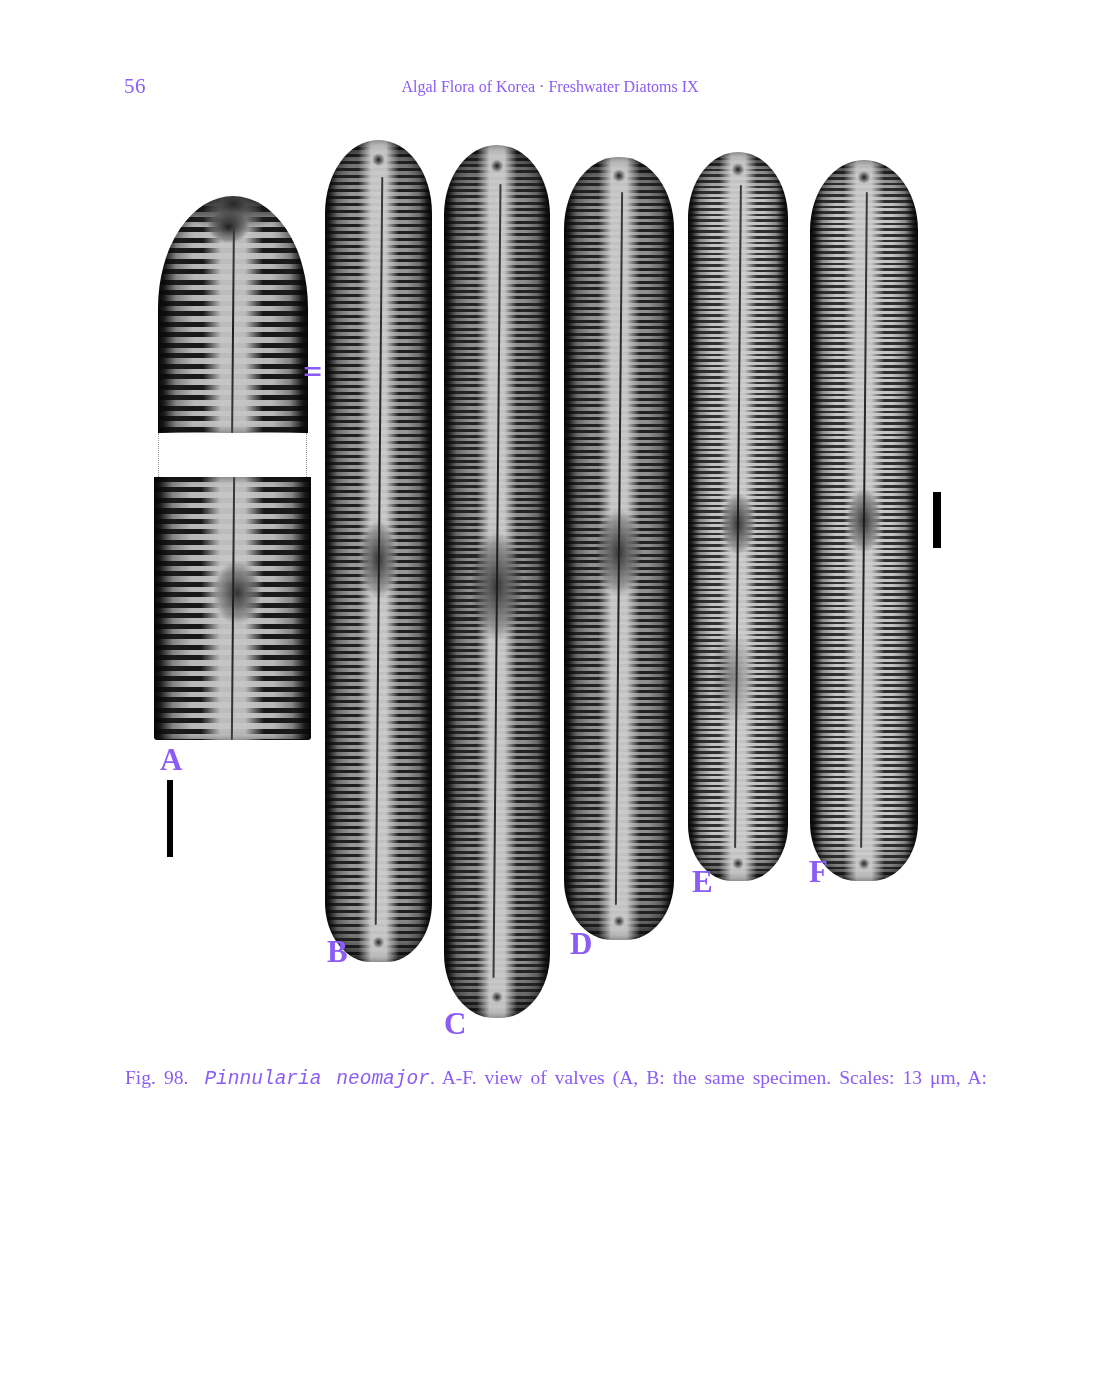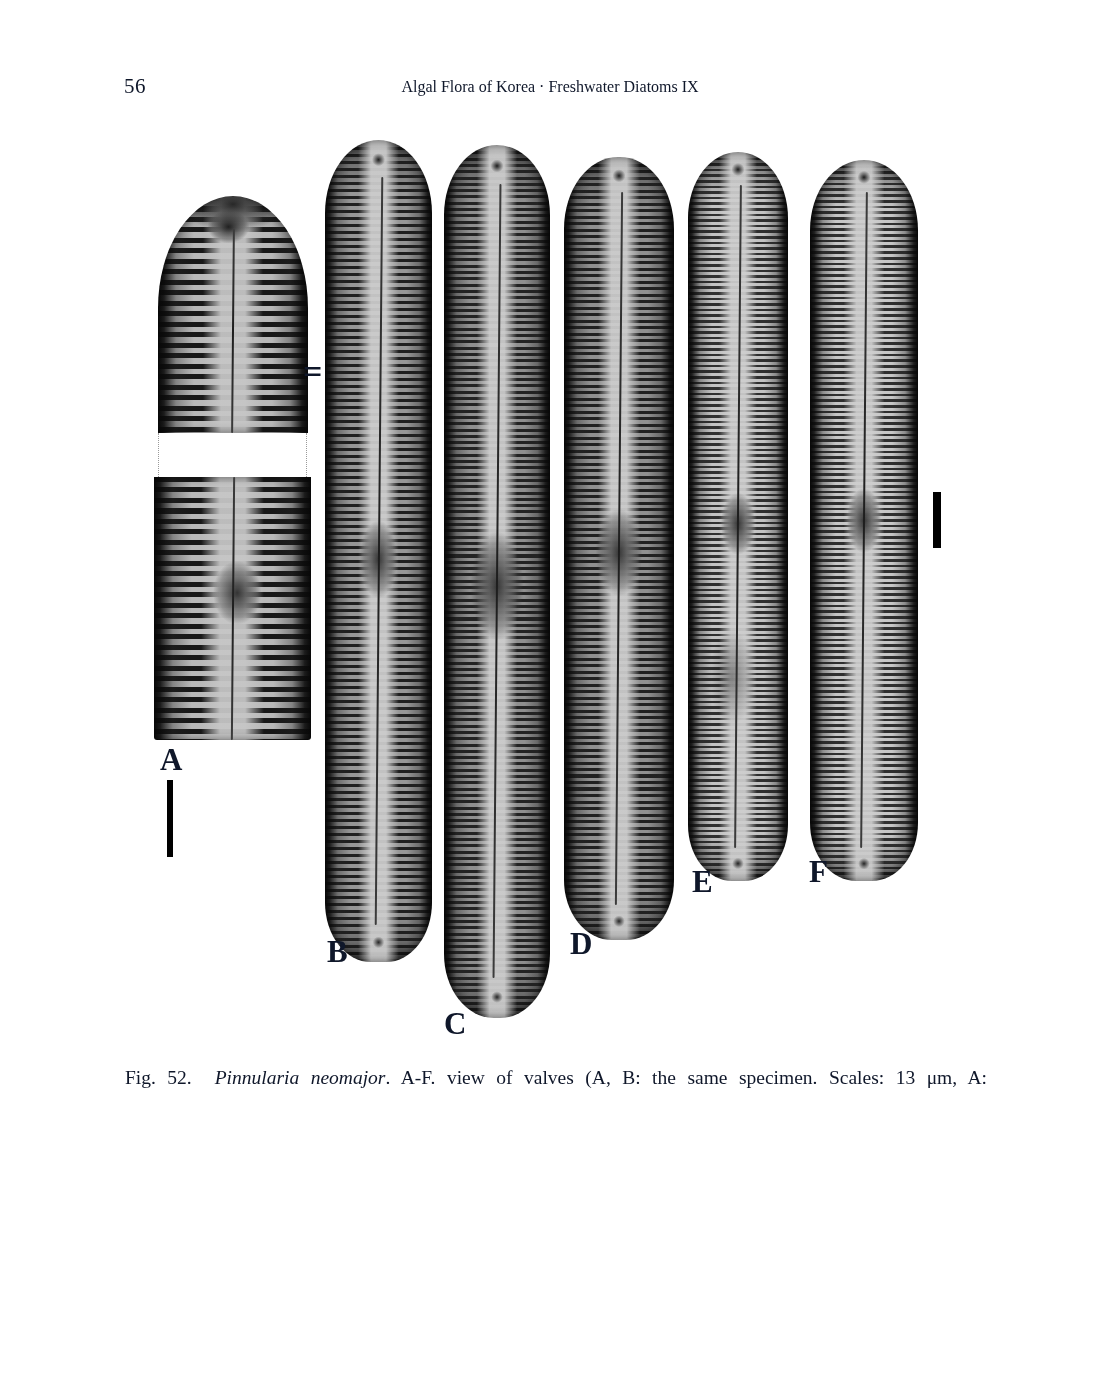--- a/index.html
+++ b/index.html
@@ -1,18 +1,18 @@
 <!DOCTYPE html>
 <html><head>
 <meta charset="utf-8">
 <style>
   html,body{margin:0;padding:0;background:#ffffff;}
   #page{
     position:relative;width:1100px;height:1400px;background:#ffffff;
-    font-family:"Liberation Serif","DejaVu Serif",serif;color:#0f172a;overflow:hidden;
+    font-family:"Liberation Serif","DejaVu Serif",serif;color:#8b5cf6;overflow:hidden;
   }
   
   .pagenum{position:absolute;left:124px;top:74px;font-size:21px;letter-spacing:.5px;}
   .running-header{position:absolute;left:0;top:78px;width:100%;text-align:center;font-size:16px;}
   
   .valve{position:absolute;box-shadow:inset 0 0 10px rgba(0,0,0,.5);}
   .valve{
     background:
       var(--blotch,radial-gradient(circle at 50% 50%, rgba(0,0,0,0), rgba(0,0,0,0))),
       radial-gradient(ellipse var(--nodw,26px) var(--nodh,46px) at 50% var(--nody,50.5%), rgba(30,30,30,.85), rgba(70,70,70,.38) 60%, rgba(70,70,70,0) 78%),
@@ -66,21 +66,21 @@
   #label-d{left:570px;top:928px;}
   #label-e{left:692px;top:866px;}
   #label-f{left:809px;top:856px;}
   #equals-mark{position:absolute;left:303px;top:355px;font-size:34px;font-weight:bold;line-height:1;}
   .scalebar{position:absolute;background:#000;}
   #scalebar-a{left:167px;top:780px;width:6px;height:77px;}
   #scalebar-bf{left:933px;top:492px;width:8px;height:56px;}
   
   #caption{position:absolute;left:125px;top:1064px;width:862px;font-size:19.5px;line-height:28px;}
   #caption .l1{text-align:justify;text-align-last:justify;}
-  #caption .species{font-style:italic;}
+  #caption .species{font-style:italic;font-family:Liberation Mono, monospace;}
 </style>
 </head>
 <body>
 
 <div id="page">
 
   <div class="pagenum">56</div>
   <div class="running-header">Algal Flora of Korea · Freshwater Diatoms IX</div>
 
   <div>
@@ -116,16 +116,16 @@
     <div class="panel-label" id="label-c">C</div>
     <div class="panel-label" id="label-d">D</div>
     <div class="panel-label" id="label-e">E</div>
     <div class="panel-label" id="label-f">F</div>
 
     <div class="scalebar" id="scalebar-a"></div>
     <div class="scalebar" id="scalebar-bf"></div>
   </div>
 
   <div id="caption">
-    <div class="l1"><span>Fig. 52.</span>&nbsp; <span class="species">Pinnularia neomajor</span><span>. A-F. view of valves (A, B: the same specimen. Scales: 13 μm, A:</span></div>
+    <div class="l1"><span>Fig. 98.</span>&nbsp; <span class="species">Pinnularia neomajor</span><span>. A-F. view of valves (A, B: the same specimen. Scales: 13 μm, A:</span></div>
   </div>
 
 </div>
 
 </body></html>

